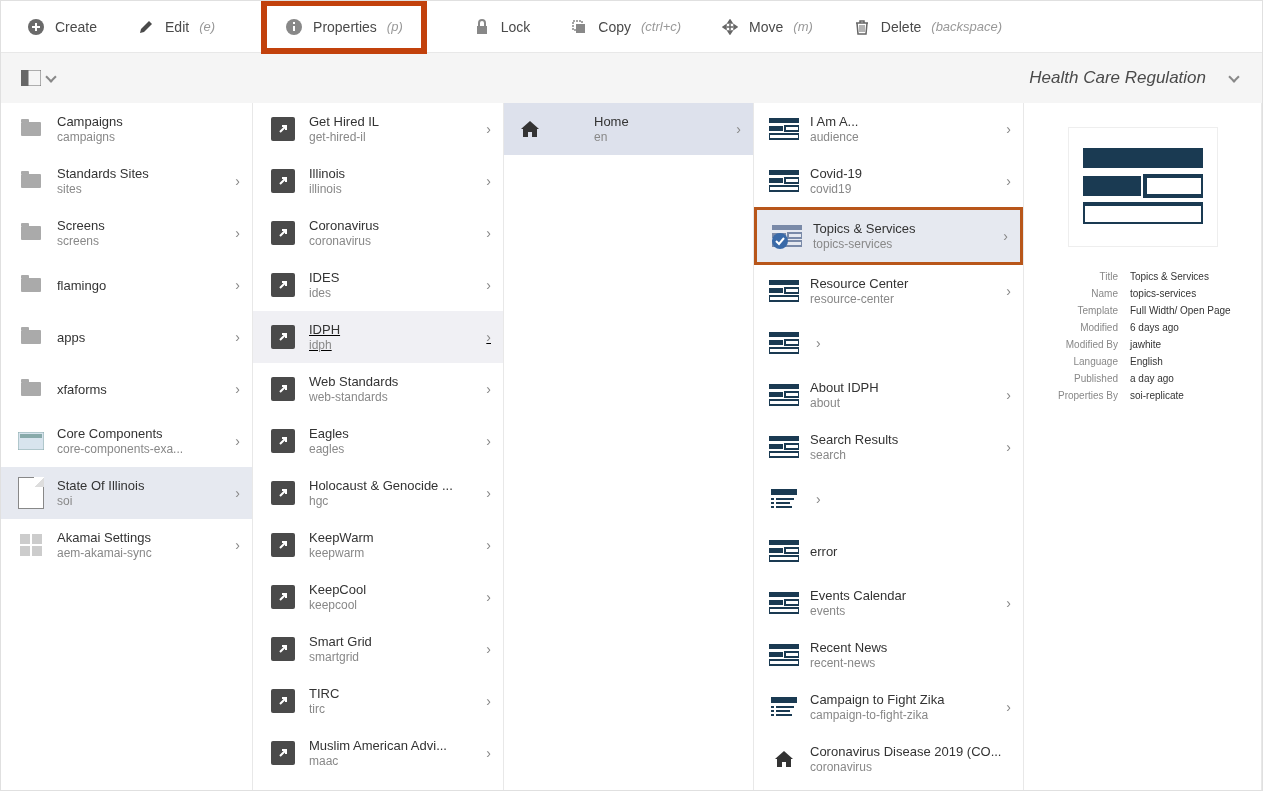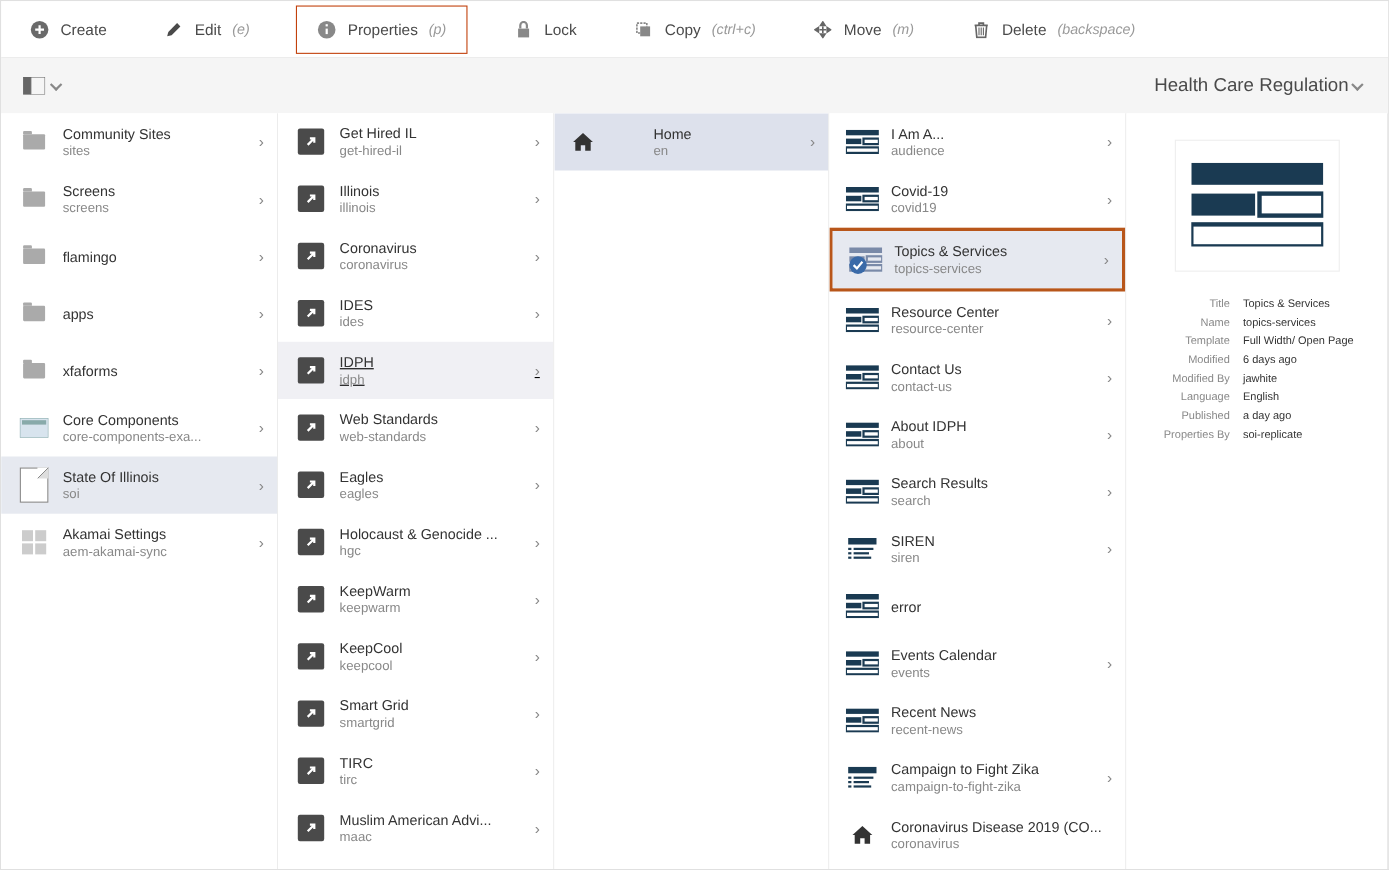--- a/index.html
+++ b/index.html
@@ -1,26 +1,26 @@
 <!DOCTYPE html>
 <html><head>
 <meta charset="utf-8">
 <style>
 * { box-sizing: border-box; margin: 0; padding: 0; font-family: -apple-system, BlinkMacSystemFont, "Segoe UI", Arial, sans-serif; }
 body { background: #f5f5f5; width: 1263px; height: 791px; overflow: hidden; border: 1px solid #e0e0e0; }
 
-.toolbar { background: #fff; height: 52px; display: flex; align-items: center; padding: 0 16px; border-bottom: 1px solid #e8e8e8; gap: 32px; }
+.toolbar { background: #fff; height: 52px; display: flex; align-items: center; padding: 0 16px; border-bottom: 1px solid #e8e8e8; gap: 20px; }
 .toolbar-item { display: flex; align-items: center; gap: 10px; cursor: pointer; color: #4a4a4a; font-size: 14px; padding: 6px 10px; }
 .toolbar-item .shortcut { color: #999; font-style: italic; font-size: 13px; }
-.toolbar-item.highlighted { border: 1px solid #c2410c; padding: 12px 18px; margin: -8px 0; }
+.toolbar-item.highlighted { border: 6px solid #c2410c; padding: 12px 18px; margin: -8px 16px; }
 .ticon { width: 18px; height: 18px; display: inline-flex; align-items: center; justify-content: center; }
 
 .subheader { height: 50px; display: flex; align-items: center; justify-content: space-between; padding: 0 24px 0 20px; background: #f5f5f5; }
 .view-switcher { display: flex; align-items: center; gap: 6px; color: #666; cursor: pointer; }
-.breadcrumb { display: flex; align-items: center; gap: 4px; color: #4a4a4a; font-size: 17px; }
+.breadcrumb { display: flex; align-items: center; gap: 24px; color: #4a4a4a; font-size: 17px; font-style: italic; }
 
 .columns { display: flex; height: calc(100% - 102px); background: #fff; }
 .column { border-right: 1px solid #e8e8e8; overflow-y: auto; background: #fff; }
 .c1 { width: 252px; }
 .c2 { width: 251px; }
 .c3 { width: 250px; }
 .c4 { width: 270px; }
 .c5 { flex: 1; padding: 16px; }
 
 .row { display: flex; align-items: center; padding: 10px 12px 10px 14px; cursor: pointer; min-height: 50px; position: relative; }
@@ -148,21 +148,31 @@
 </div>
 
 <div class="columns">
 
   <div class="column c1" id="col1">
       <div class="row">
     <div class="row-icon">
           <div class="folder-icon"></div>
         </div>
     <div class="row-text">
-      <div class="row-title">Community Sites</div>
+      <div class="row-title">Campaigns</div>
+      <div class="row-sub">campaigns</div>
+    </div>
+
+  </div>
+      <div class="row">
+    <div class="row-icon">
+          <div class="folder-icon"></div>
+        </div>
+    <div class="row-text">
+      <div class="row-title">Standards Sites</div>
       <div class="row-sub">sites</div>
     </div>
     <span class="chev">›</span>
   </div>
       <div class="row">
     <div class="row-icon">
           <div class="folder-icon"></div>
         </div>
     <div class="row-text">
       <div class="row-title">Screens</div>
@@ -508,24 +518,20 @@
   </div>
       <div class="row">
     <div class="row-icon">
           <svg width="30" height="22" viewBox="0 0 30 22">
             <rect x="0" y="0" width="30" height="5" fill="#1a3a52"></rect>
             <rect x="0" y="8" width="14" height="5" fill="#1a3a52"></rect>
             <rect x="16" y="8" width="14" height="5" fill="none" stroke="#1a3a52" stroke-width="2"></rect>
             <rect x="0" y="16" width="30" height="5" fill="none" stroke="#1a3a52" stroke-width="2"></rect>
           </svg>
         </div>
-    <div class="row-text">
-      <div class="row-title">Contact Us</div>
-      <div class="row-sub">contact-us</div>
-    </div>
     <span class="chev">›</span>
   </div>
       <div class="row">
     <div class="row-icon">
           <svg width="30" height="22" viewBox="0 0 30 22">
             <rect x="0" y="0" width="30" height="5" fill="#1a3a52"></rect>
             <rect x="0" y="8" width="14" height="5" fill="#1a3a52"></rect>
             <rect x="16" y="8" width="14" height="5" fill="none" stroke="#1a3a52" stroke-width="2"></rect>
             <rect x="0" y="16" width="30" height="5" fill="none" stroke="#1a3a52" stroke-width="2"></rect>
           </svg>
@@ -556,24 +562,20 @@
           <svg width="26" height="20" viewBox="0 0 26 20">
             <rect x="0" y="0" width="26" height="6" fill="#1a3a52"></rect>
             <rect x="0" y="9" width="3" height="2" fill="#1a3a52"></rect>
             <rect x="5" y="9" width="18" height="2" fill="#1a3a52"></rect>
             <rect x="0" y="13" width="3" height="2" fill="#1a3a52"></rect>
             <rect x="5" y="13" width="14" height="2" fill="#1a3a52"></rect>
             <rect x="0" y="17" width="3" height="2" fill="#1a3a52"></rect>
             <rect x="5" y="17" width="16" height="2" fill="#1a3a52"></rect>
           </svg>
         </div>
-    <div class="row-text">
-      <div class="row-title">SIREN</div>
-      <div class="row-sub">siren</div>
-    </div>
     <span class="chev">›</span>
   </div>
       <div class="row">
     <div class="row-icon">
           <svg width="30" height="22" viewBox="0 0 30 22">
             <rect x="0" y="0" width="30" height="5" fill="#1a3a52"></rect>
             <rect x="0" y="8" width="14" height="5" fill="#1a3a52"></rect>
             <rect x="16" y="8" width="14" height="5" fill="none" stroke="#1a3a52" stroke-width="2"></rect>
             <rect x="0" y="16" width="30" height="5" fill="none" stroke="#1a3a52" stroke-width="2"></rect>
           </svg>

